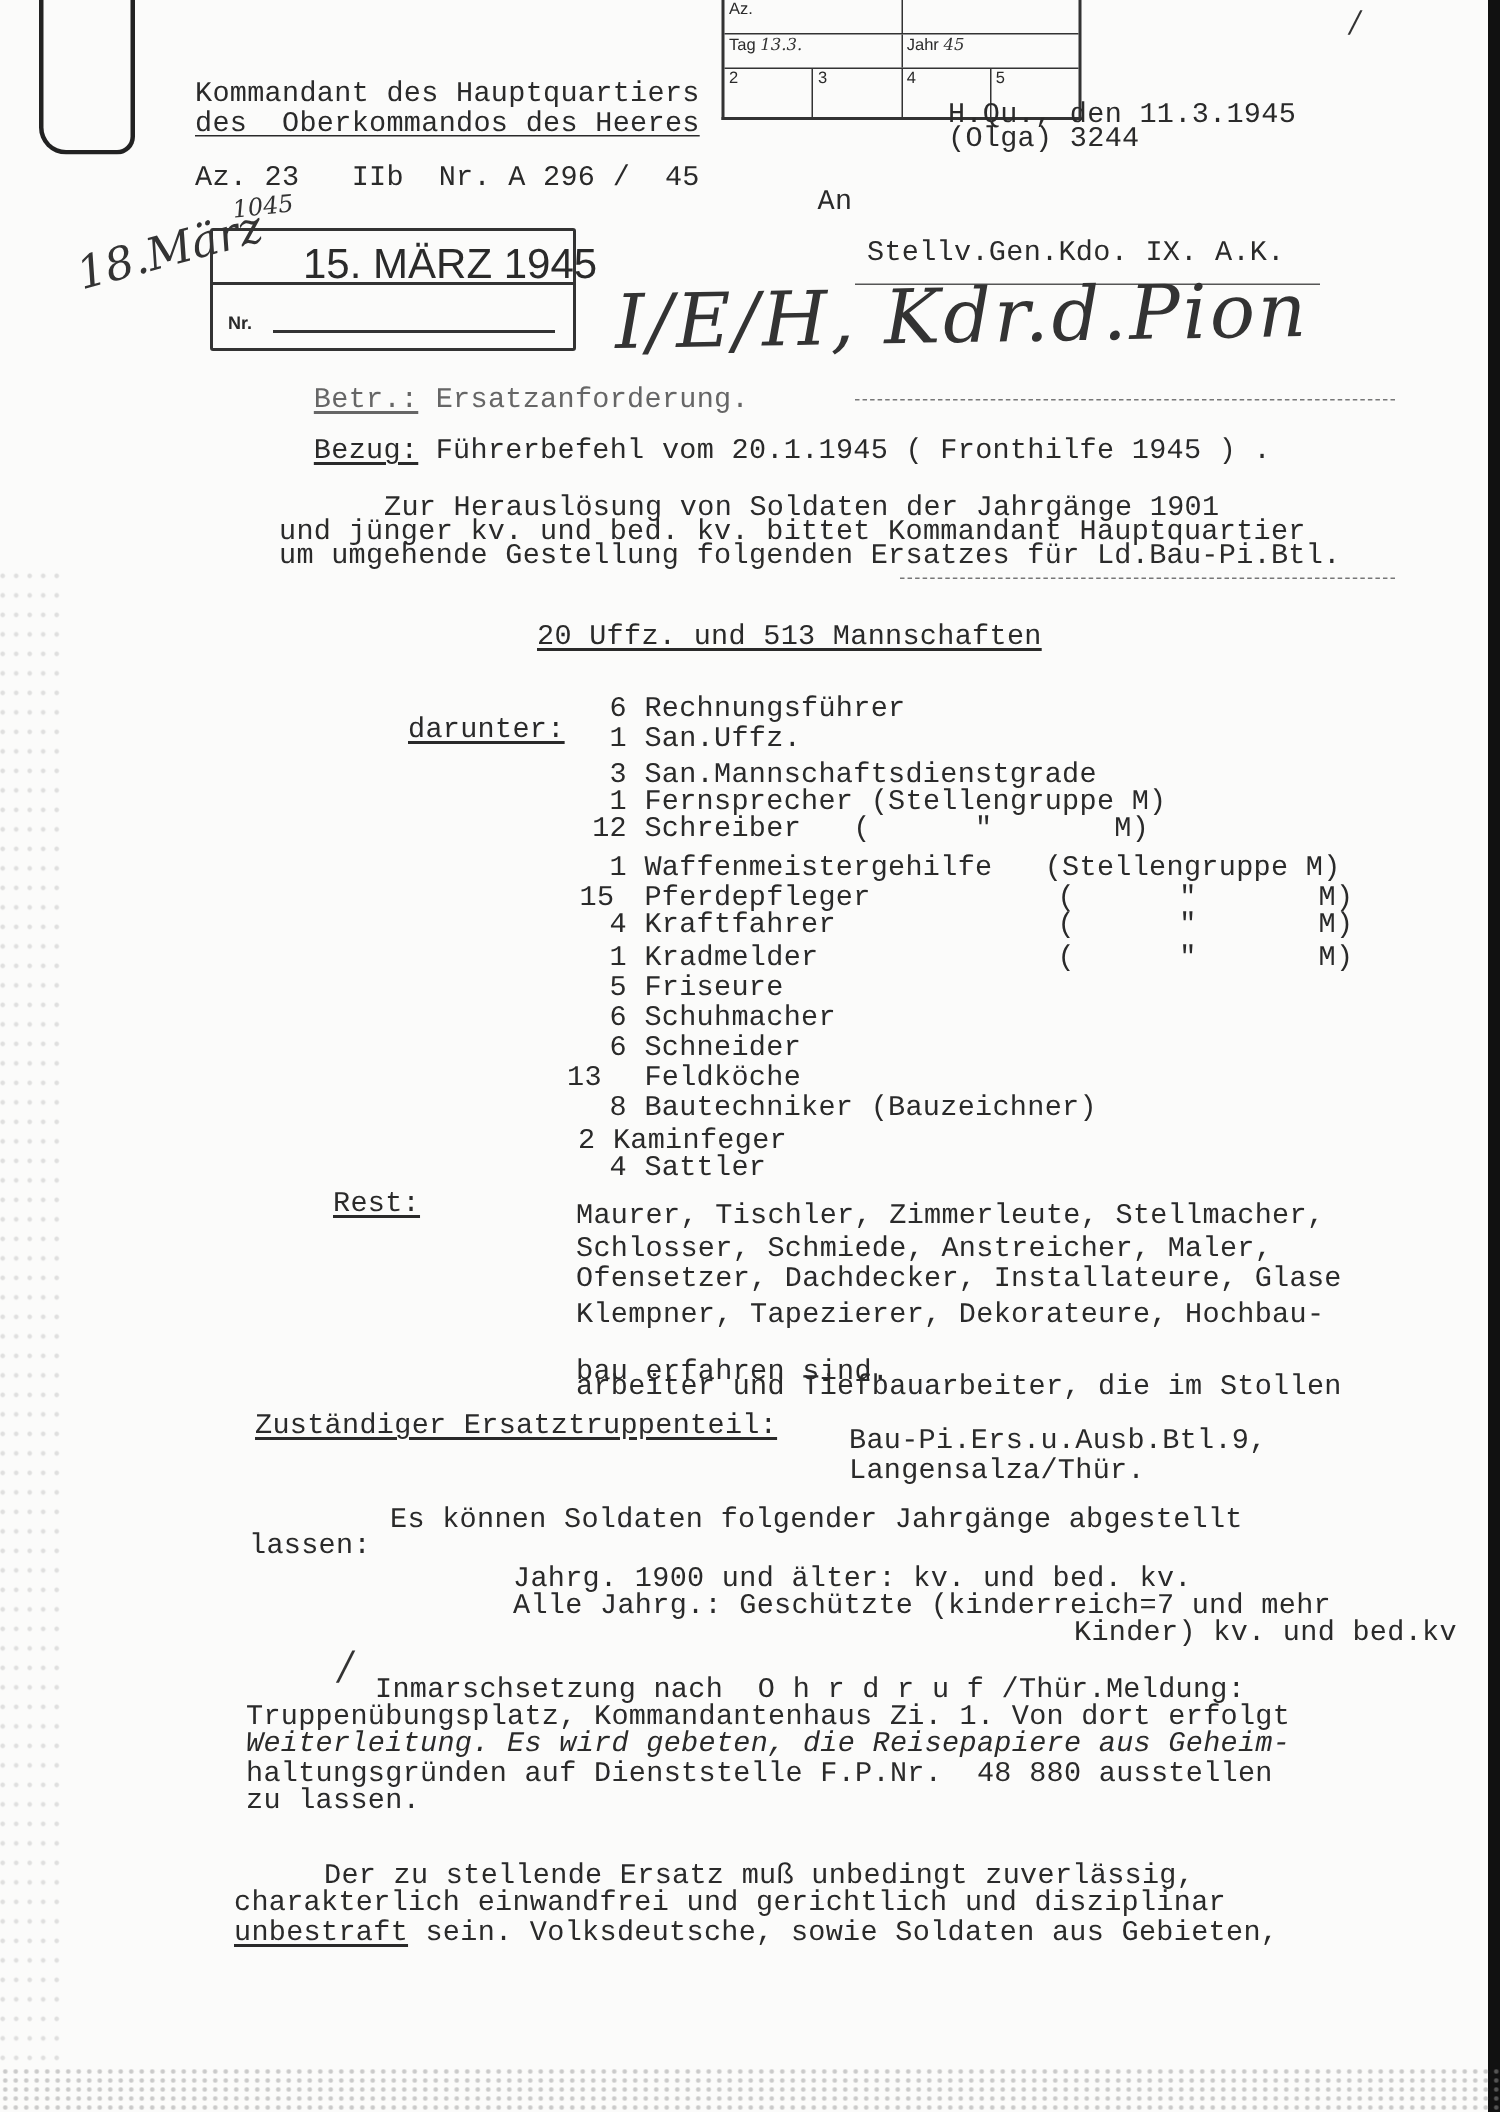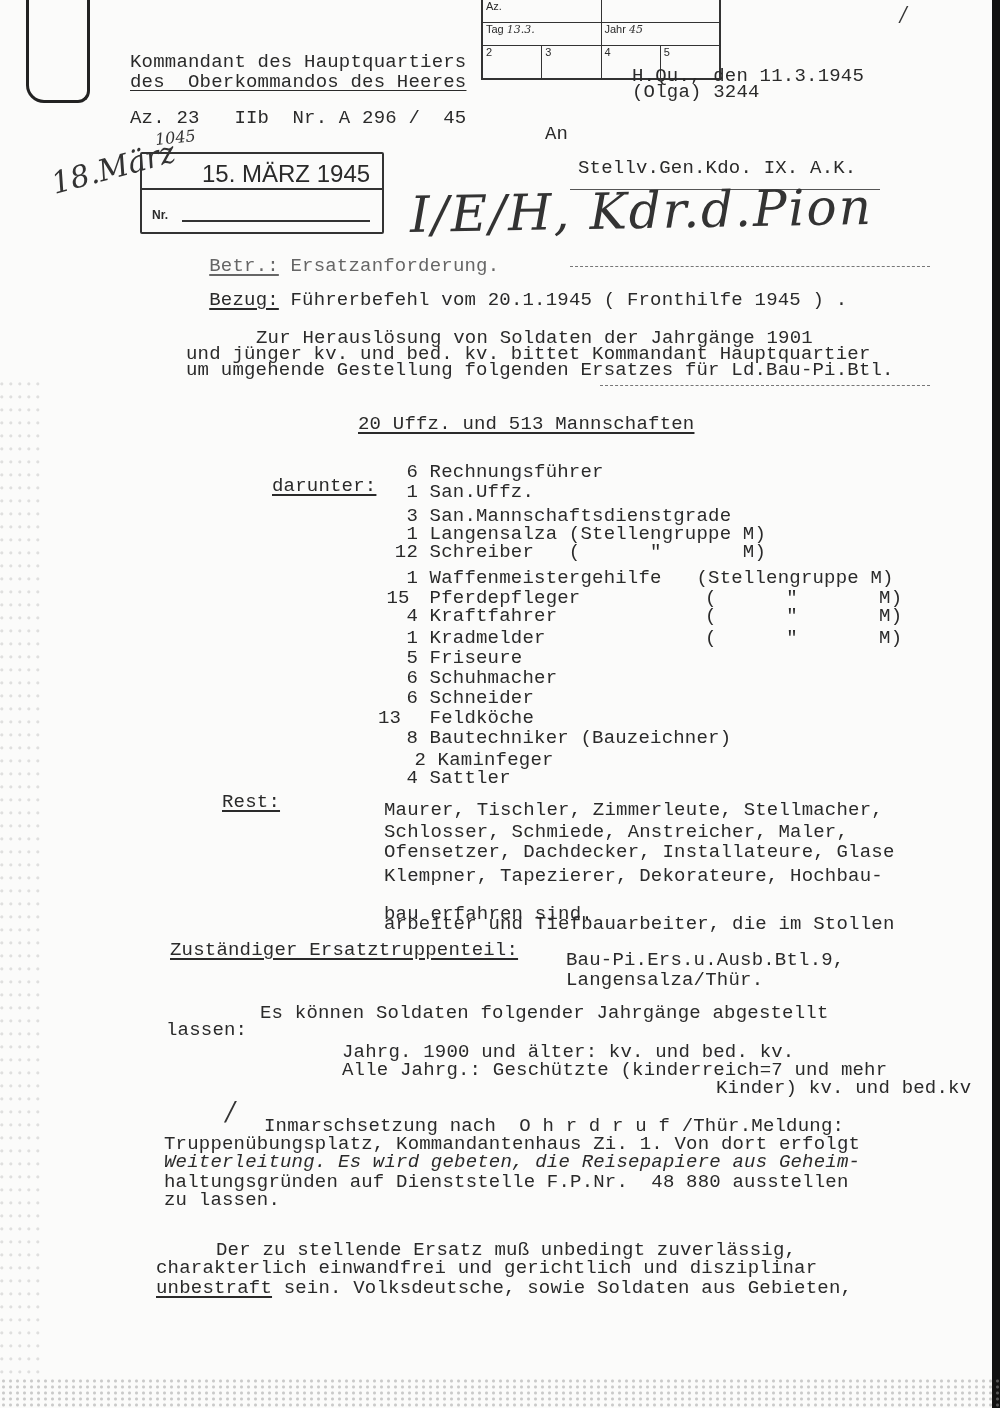--- a/index.html
+++ b/index.html
@@ -71,21 +71,21 @@
 <div class="abs tw" style="left:632px;top:82px;">(Olga) 3244</div>
 <div class="abs tw" style="left:130px;top:108px;">Az. 23   IIb  Nr. A 296 /  45</div>
 <div class="abs tw" style="left:545px;top:124px;">An</div>
 <div class="abs tw" style="left:578px;top:158px;">Stellv.Gen.Kdo. IX. A.K.</div>
 <div class="dotted-line" style="left:570px;top:189px;width:310px;border-top:1px solid #555;"></div>
 <div class="abs hand" style="left:410px;top:182px;font-size:50px;letter-spacing:2px;transform:rotate(-1deg);">I/E/H, Kdr.d.Pion</div>
 
 <div class="abs hand" style="left:50px;top:150px;font-size:30px;transform:rotate(-15deg);">18.März</div>
 <div class="abs hand" style="left:155px;top:128px;font-size:16px;transform:rotate(-6deg);">1045</div>
 <div class="recv-stamp">
-  <div class="abs" style="left:60px;top:6px;font-size:24px;font-family:'Liberation Sans',sans-serif;">15. MÄRZ 1945</div>
+  <div class="abs" style="left:60px;top:6px;font-size:28px;font-family:'Liberation Sans',sans-serif;">15. MÄRZ 1945</div>
   <div class="line"></div>
   <div class="abs" style="left:10px;top:54px;font-size:12px;font-weight:bold;">Nr.</div>
   <div class="line2"></div>
 </div>
 
 <div class="abs tw" style="left:186px;top:236px;color:#666;">
   <span class="u">Betr.:</span> <span>Ersatzanforderung.</span>
 </div>
 <div class="abs tw" style="left:186px;top:270px;">
   <span class="u">Bezug:</span> <span>Führerbefehl vom 20.1.1945 ( Fronthilfe 1945 ) .</span>
@@ -97,35 +97,35 @@
 <div class="abs tw" style="left:186px;top:360px;">um umgehende Gestellung folgenden Ersatzes für Ld.Bau-Pi.Btl.</div>
 <div class="dotted-line" style="left:600px;top:385px;width:330px;"></div>
 
 <div class="abs tw u" style="left:358px;top:414px;">20 Uffz. und 513 Mannschaften</div>
 
 <div class="abs tw u" style="left:230px;top:476px;margin-left:42px;">darunter:</div>
 <div id="darunter-list">
   <div class="abs tw" style="left:378px;top:462px;"><span style="display:inline-block;width:40px;text-align:right;">6</span> <span>Rechnungsführer</span></div>
   <div class="abs tw" style="left:378px;top:482px;"><span style="display:inline-block;width:40px;text-align:right;">1</span> <span>San.Uffz.</span></div>
   <div class="abs tw" style="left:378px;top:506px;"><span style="display:inline-block;width:40px;text-align:right;">3</span> <span>San.Mannschaftsdienstgrade</span></div>
-  <div class="abs tw" style="left:378px;top:524px;"><span style="display:inline-block;width:40px;text-align:right;">1</span> <span>Langensalza</span> <span>(Stellengruppe M)</span></div>
+  <div class="abs tw" style="left:378px;top:524px;"><span style="display:inline-block;width:40px;text-align:right;">1</span> <span>Fernsprecher</span> <span>(Stellengruppe M)</span></div>
   <div class="abs tw" style="left:378px;top:542px;"><span style="display:inline-block;width:40px;text-align:right;">12</span> <span>Schreiber</span>&nbsp;&nbsp;&nbsp;<span>(      "       M)</span></div>
   <div class="abs tw" style="left:378px;top:568px;"><span style="display:inline-block;width:40px;text-align:right;">1</span> <span>Waffenmeistergehilfe</span>&nbsp;&nbsp;&nbsp;<span>(Stellengruppe M)</span></div>
   <div class="abs tw" style="left:378px;top:588px;"><span style="display:inline-block;width:40px;text-align:center;">15</span> <span>Pferdepfleger</span></div>
   <div class="abs tw" style="left:705px;top:588px;">(      "       M)</div>
   <div class="abs tw" style="left:378px;top:606px;"><span style="display:inline-block;width:40px;text-align:right;">4</span> <span>Kraftfahrer</span></div>
   <div class="abs tw" style="left:705px;top:606px;">(      "       M)</div>
   <div class="abs tw" style="left:378px;top:628px;"><span style="display:inline-block;width:40px;text-align:right;">1</span> <span>Kradmelder</span></div>
   <div class="abs tw" style="left:705px;top:628px;">(      "       M)</div>
   <div class="abs tw" style="left:378px;top:648px;"><span style="display:inline-block;width:40px;text-align:right;">5</span> <span>Friseure</span></div>
   <div class="abs tw" style="left:378px;top:668px;"><span style="display:inline-block;width:40px;text-align:right;">6</span> <span>Schuhmacher</span></div>
   <div class="abs tw" style="left:378px;top:688px;"><span style="display:inline-block;width:40px;text-align:right;">6</span> <span>Schneider</span></div>
   <div class="abs tw" style="left:378px;top:708px;"><span style="display:inline-block;width:40px;">13</span> <span>Feldköche</span></div>
   <div class="abs tw" style="left:378px;top:728px;"><span style="display:inline-block;width:40px;text-align:right;">8</span> <span>Bautechniker (Bauzeichner)</span></div>
-  <div class="abs tw" style="left:386px;top:750px;"><span style="display:inline-block;width:40px;text-align:right;">2</span> <span>Kaminfeger</span></div>
+  <div class="abs tw" style="left:357px;top:750px;"><span style="display:inline-block;width:40px;text-align:right;">2</span> <span>Kaminfeger</span></div>
   <div class="abs tw" style="left:378px;top:768px;"><span style="display:inline-block;width:40px;text-align:right;">4</span> <span>Sattler</span></div>
 </div>
 
 <div class="abs tw u" style="left:222px;top:792px;">Rest:</div>
 <div class="abs tw" style="left:384px;top:800px;">Maurer, Tischler, Zimmerleute, Stellmacher,</div>
 <div class="abs tw" style="left:384px;top:822px;">Schlosser, Schmiede, Anstreicher, Maler,</div>
 <div class="abs tw" style="left:384px;top:842px;">Ofensetzer, Dachdecker, Installateure, Glase</div>
 <div class="abs tw" style="left:384px;top:866px;">Klempner, Tapezierer, Dekorateure, Hochbau-</div>
 <div class="abs tw" style="left:384px;top:886px;margin-top:28px;">arbeiter und Tiefbauarbeiter, die im Stollen</div>
 <div class="abs tw" style="left:384px;top:904px;">bau erfahren sind.</div>
@@ -134,21 +134,21 @@
 <div class="abs tw" style="left:566px;top:950px;">Bau-Pi.Ers.u.Ausb.Btl.9,</div>
 <div class="abs tw" style="left:566px;top:970px;">Langensalza/Thür.</div>
 
 <div class="abs tw" style="left:260px;top:1003px;">Es können Soldaten folgender Jahrgänge abgestellt</div>
 <div class="abs tw" style="left:166px;top:1020px;">lassen:</div>
 <div class="abs tw" style="left:342px;top:1042px;">Jahrg. 1900 und älter: kv. und bed. kv.</div>
 <div class="abs tw" style="left:342px;top:1060px;">Alle Jahrg.: Geschützte (kinderreich=7 und mehr</div>
 <div class="abs tw" style="left:716px;top:1078px;">Kinder) kv. und bed.kv</div>
 
 <div class="abs hand" style="left:226px;top:1096px;font-size:26px;">/</div>
-<div class="abs tw" style="left:264px;top:1116px;">Inmarschsetzung nach  O h r d r u f /Thür.Meldung:</div>
+<div class="abs tw" style="left:250px;top:1116px;">Inmarschsetzung nach  O h r d r u f /Thür.Meldung:</div>
 <div class="abs tw" style="left:164px;top:1134px;">Truppenübungsplatz, Kommandantenhaus Zi. 1. Von dort erfolgt</div>
 <div class="abs tw" style="left:164px;top:1152px;font-style:italic;">Weiterleitung. Es wird gebeten, die Reisepapiere aus Geheim-</div>
 <div class="abs tw" style="left:164px;top:1172px;">haltungsgründen auf Dienststelle F.P.Nr.  48 880 ausstellen</div>
 <div class="abs tw" style="left:164px;top:1190px;">zu lassen.</div>
 
 <div class="abs tw" style="left:216px;top:1240px;">Der zu stellende Ersatz muß unbedingt zuverlässig,</div>
 <div class="abs tw" style="left:156px;top:1258px;">charakterlich einwandfrei und gerichtlich und disziplinar</div>
 <div class="abs tw" style="left:156px;top:1278px;"><span class="u">unbestraft</span><span> sein. Volksdeutsche, sowie Soldaten aus Gebieten,</span></div>
 
 </body></html>

